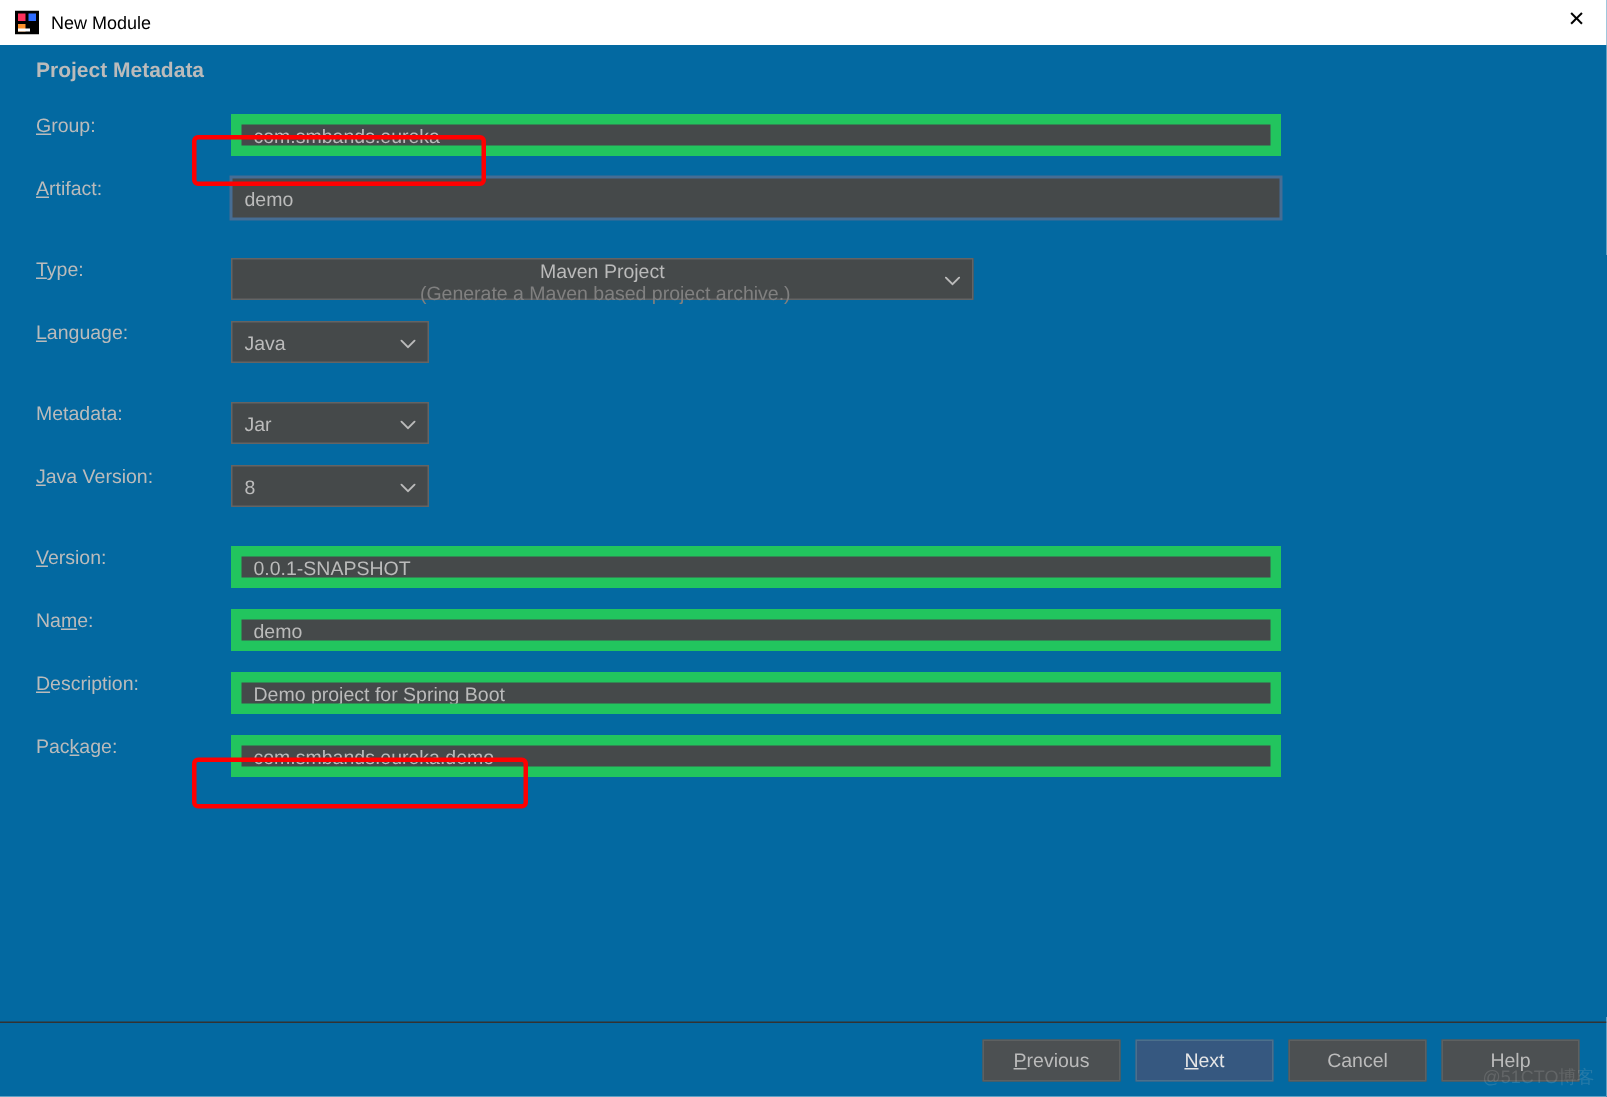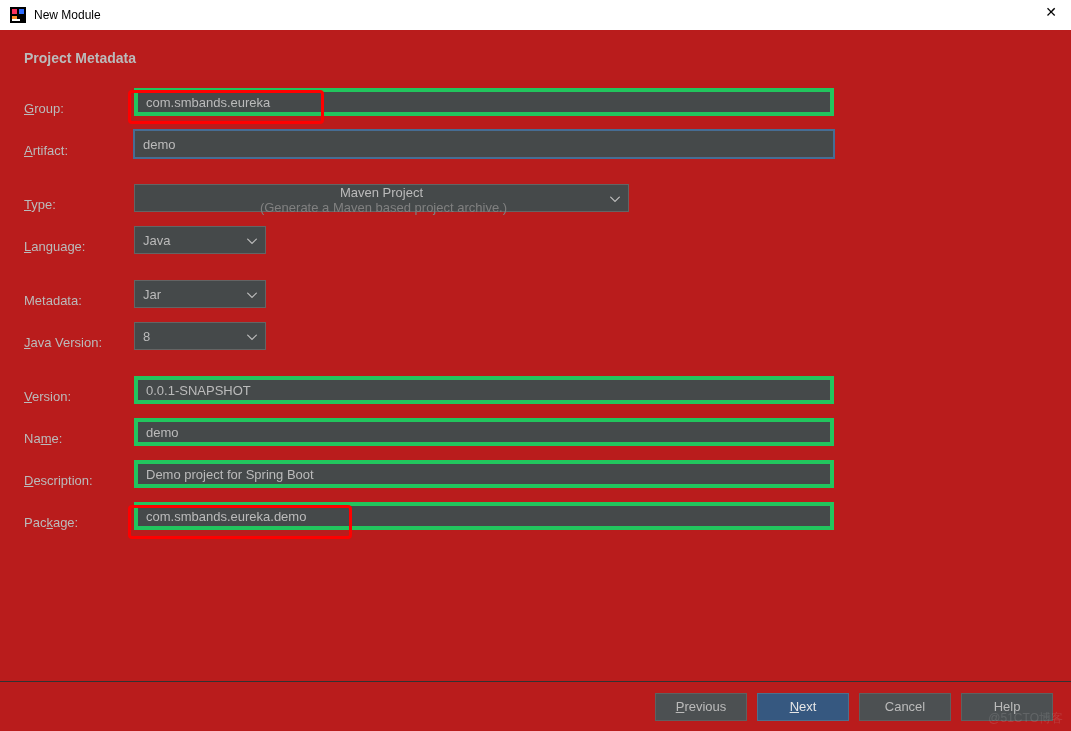--- a/index.html
+++ b/index.html
@@ -35,46 +35,47 @@
       position: absolute;
       right: 10px;
       top: 4px;
       font-size: 14px;
       color: #000;
       cursor: pointer;
       width: 20px;
       text-align: center;
     }
     .content {
-      background: #b91c1c;
+      background: #0369a1;
       height: 701px;
-      padding: 20px 24px 0 24px;
+      padding: 8px 24px 0 24px;
       color: #bbbbbb;
       position: relative;
     }
     .section-title {
       color: #bbbbbb;
       font-weight: bold;
       font-size: 14px;
       margin-bottom: 22px;
     }
     .form-row {
       display: flex;
-      align-items: flex-end;
+      align-items: flex-start;
       margin-bottom: 14px;
+      gap: 20px;
     }
     .form-label {
       width: 110px;
       color: #bbbbbb;
       font-size: 13px;
     }
     .form-label .mn { text-decoration: underline; }
     .text-input {
       background: #45494a;
-      border: 4px solid #22c55e;
+      border: 7px solid #22c55e;
       color: #bbbbbb;
       height: 28px;
       padding: 0 8px;
       font-size: 13px;
       outline: none;
     }
     .text-input.wide { width: 700px; }
     .text-input.focused {
       border: 1px solid #466d94;
       box-shadow: 0 0 0 1px #466d94;

